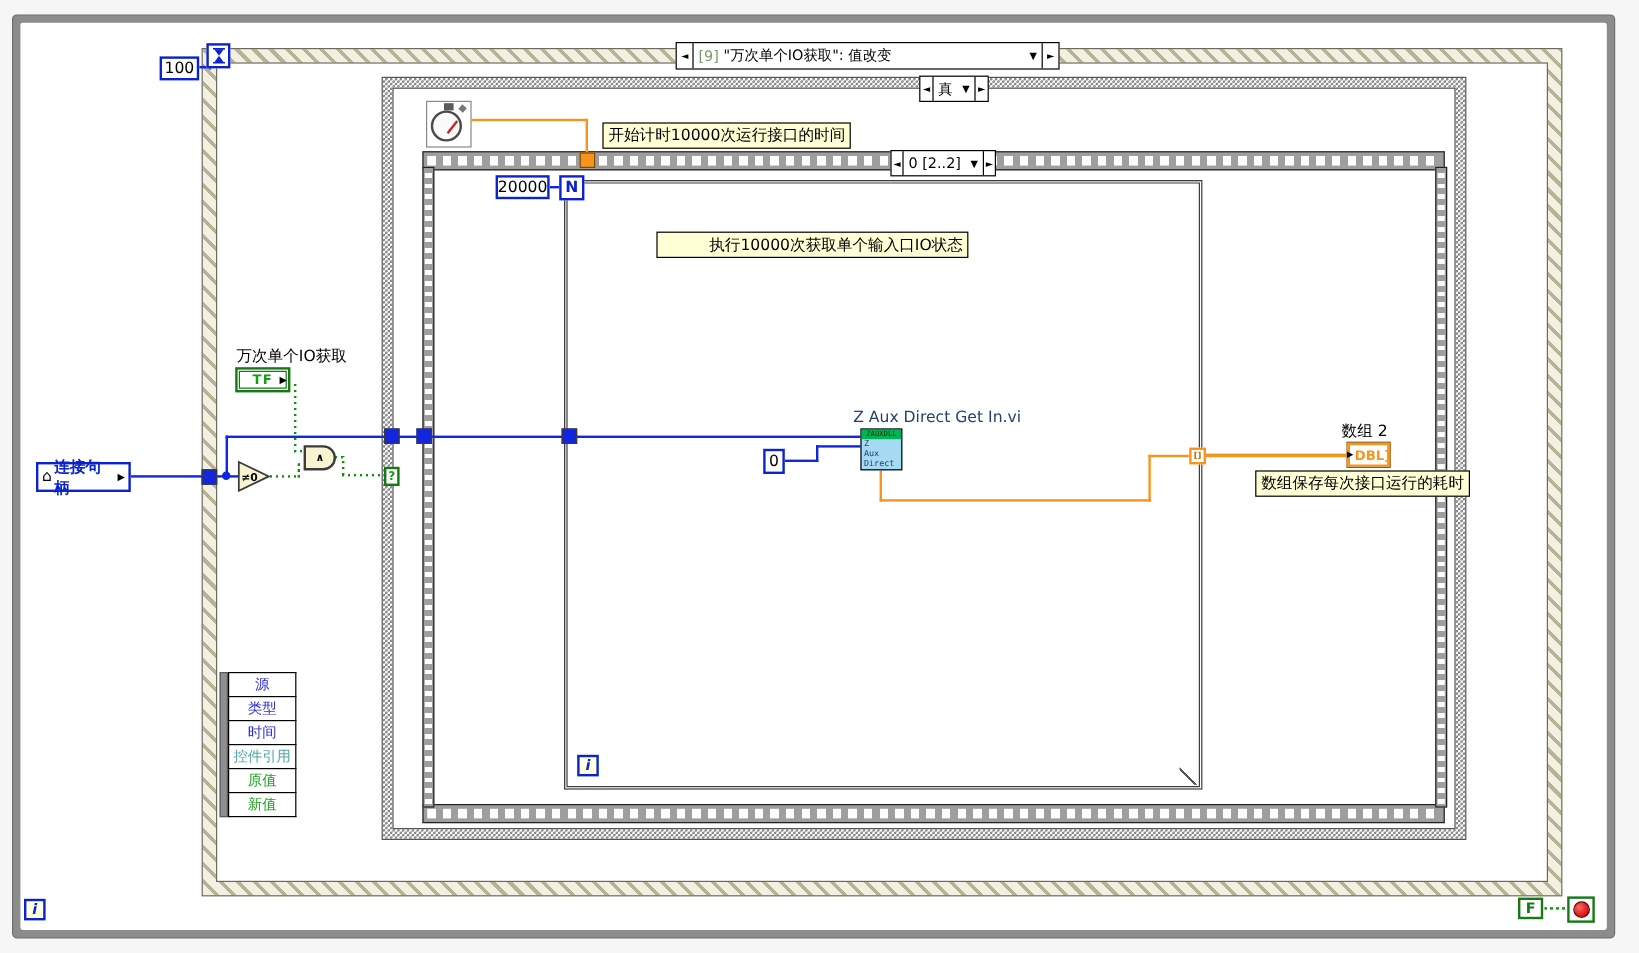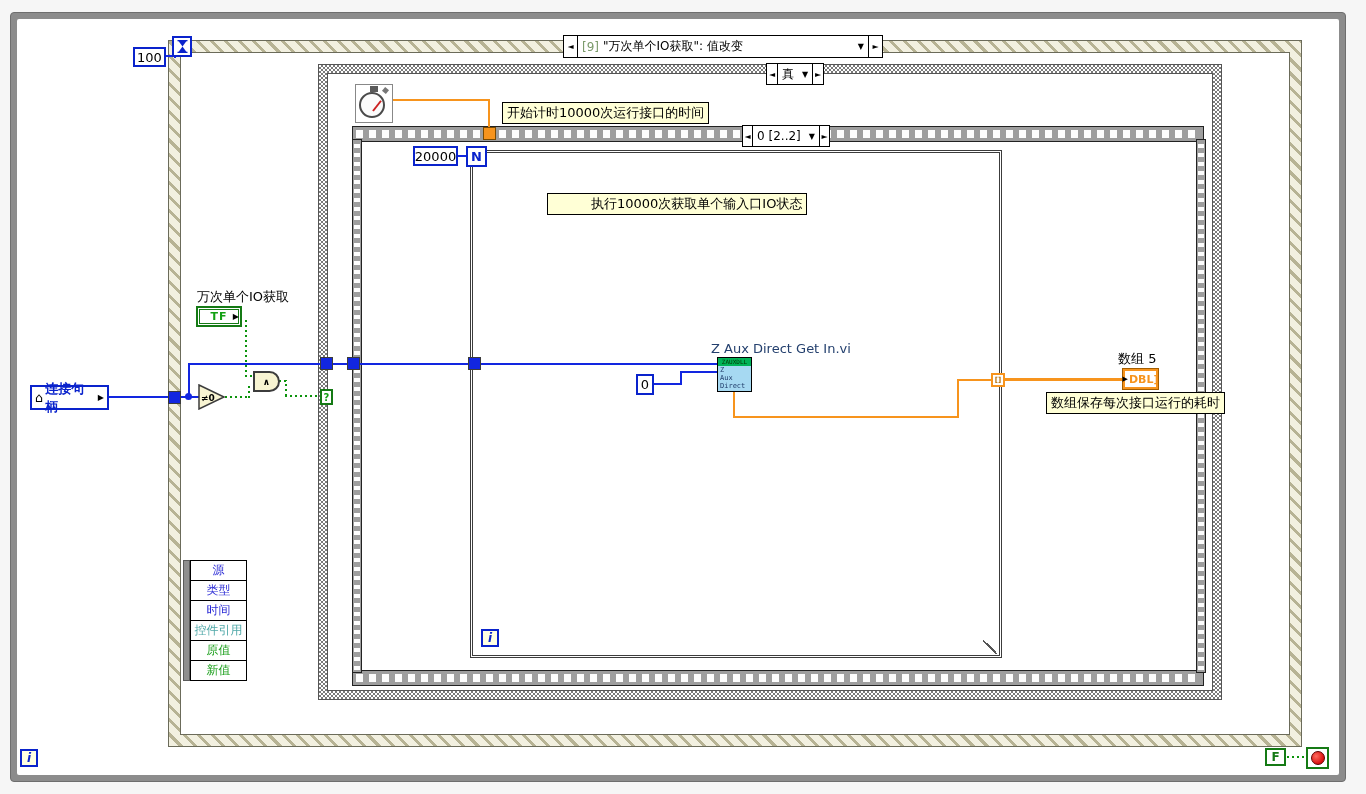--- a/index.html
+++ b/index.html
@@ -259,21 +259,21 @@
 
   <div class="abs wo" style="left:733px;top:392px;width:2px;height:26px;"></div>
   <div class="abs wo" style="left:733px;top:416px;width:226px;height:2px;"></div>
   <div class="abs wo" style="left:957px;top:379px;width:2px;height:39px;"></div>
   <div class="abs wo" style="left:957px;top:379px;width:36px;height:2px;"></div>
   <div class="abs tunnel-index" style="left:991px;top:373px;width:14px;height:14px;">
       <span class="b">[]</span>
     </div>
   <div class="abs wo" style="left:1005px;top:378px;width:117px;height:3px;"></div>
 
-  <div class="abs label" style="left:1118px;top:350px;">数组 5</div>
+  <div class="abs label" style="left:1118px;top:350px;">数组 2</div>
   <div class="abs dblterm" style="left:1122px;top:368px;width:37px;height:22px;">
     <span style="font-size:7px;color:#000;">▶</span>
     <span class="t">DBL]</span>
   </div>
   <div class="abs comment" style="left:1046px;top:392px;">数组保存每次接口运行的耗时</div>
 
   <div class="abs bluebox blue-i" style="left:20px;top:749px;width:18px;height:18px;">i</div>
   <div class="abs greenbox" style="left:1265px;top:748px;width:21px;height:18px;">F</div>
   <div class="abs wg-h" style="left:1287px;top:756px;width:19px;"></div>
   <div class="abs stopterm" style="left:1306px;top:747px;width:23px;height:22px;">

